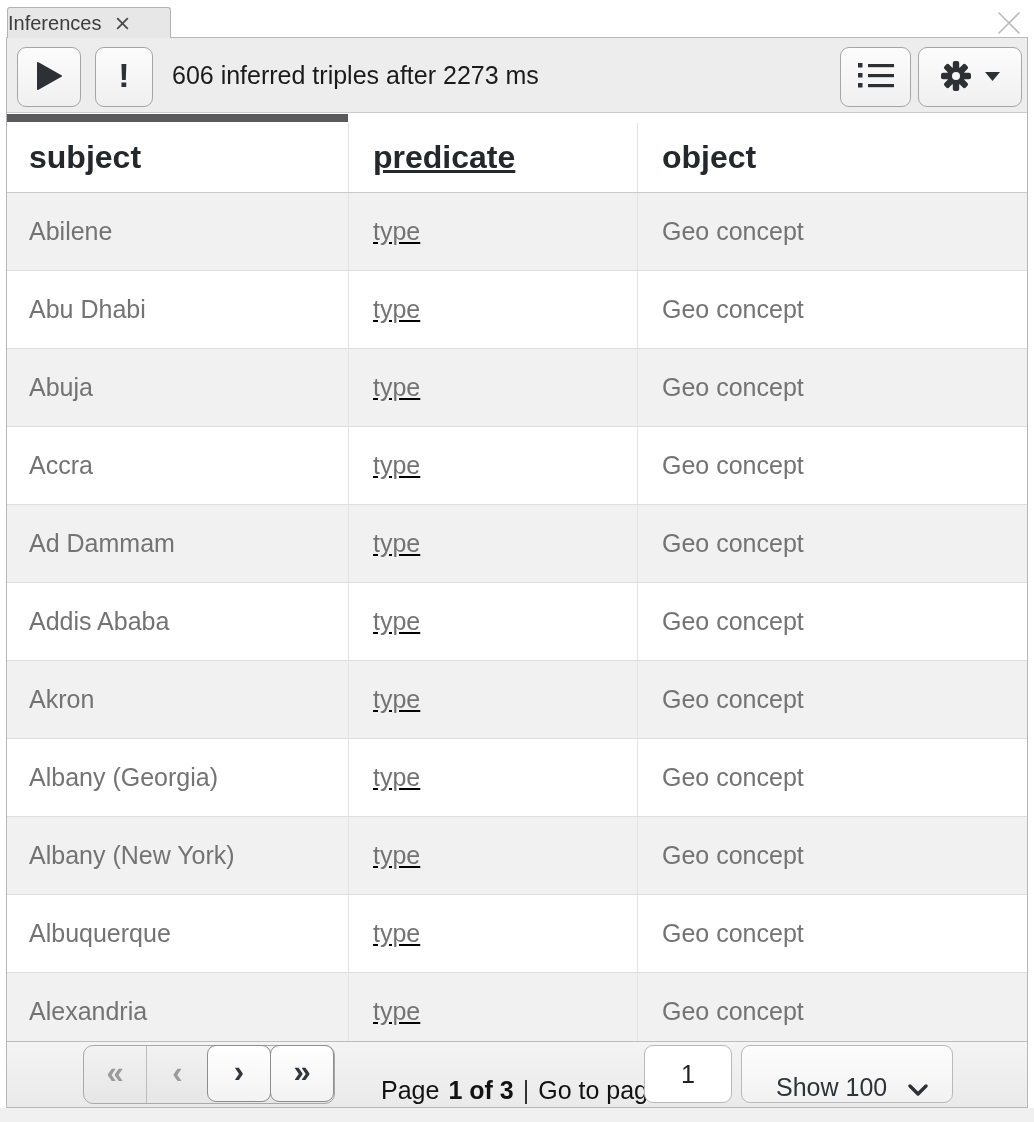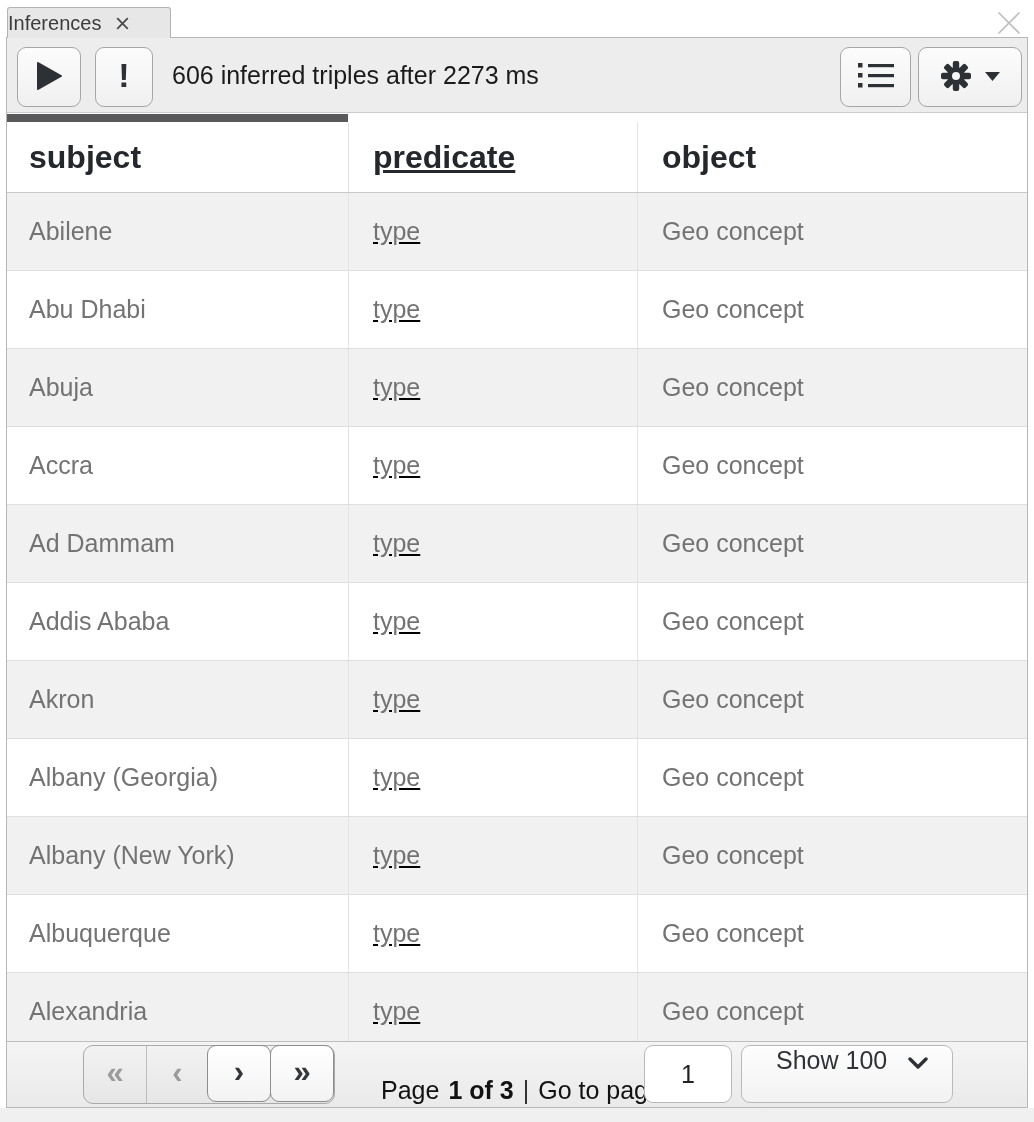--- a/index.html
+++ b/index.html
@@ -103,21 +103,21 @@
   .page-info .sep { color:#333; }
   .goto-input {
     position:absolute; left:637px; top:3px; width:88px; height:58px;
     border:1px solid #b9b9b9; border-radius:9px; background:#ffffff;
     text-align:center; font-size:25px; color:#222; font-family:inherit; outline:none;
   }
   .page-size {
     position:absolute; left:734px; top:3px; width:212px; height:58px;
     border:1px solid #b9b9b9; border-radius:9px;
     background:linear-gradient(#fdfdfd,#f2f2f2);
-    display:flex; align-items:flex-start; justify-content:space-between;
+    display:flex; align-items:flex-end; justify-content:space-between;
     padding:0 24px 0 34px; font-size:25px; color:#2f3338; cursor:pointer;
   }
 
   .bottom-strip {
     position:absolute; left:0; top:1108px; width:1034px; height:14px;
     background:#f0f0f1;
   }
 </style>
 </head>
 <body>

